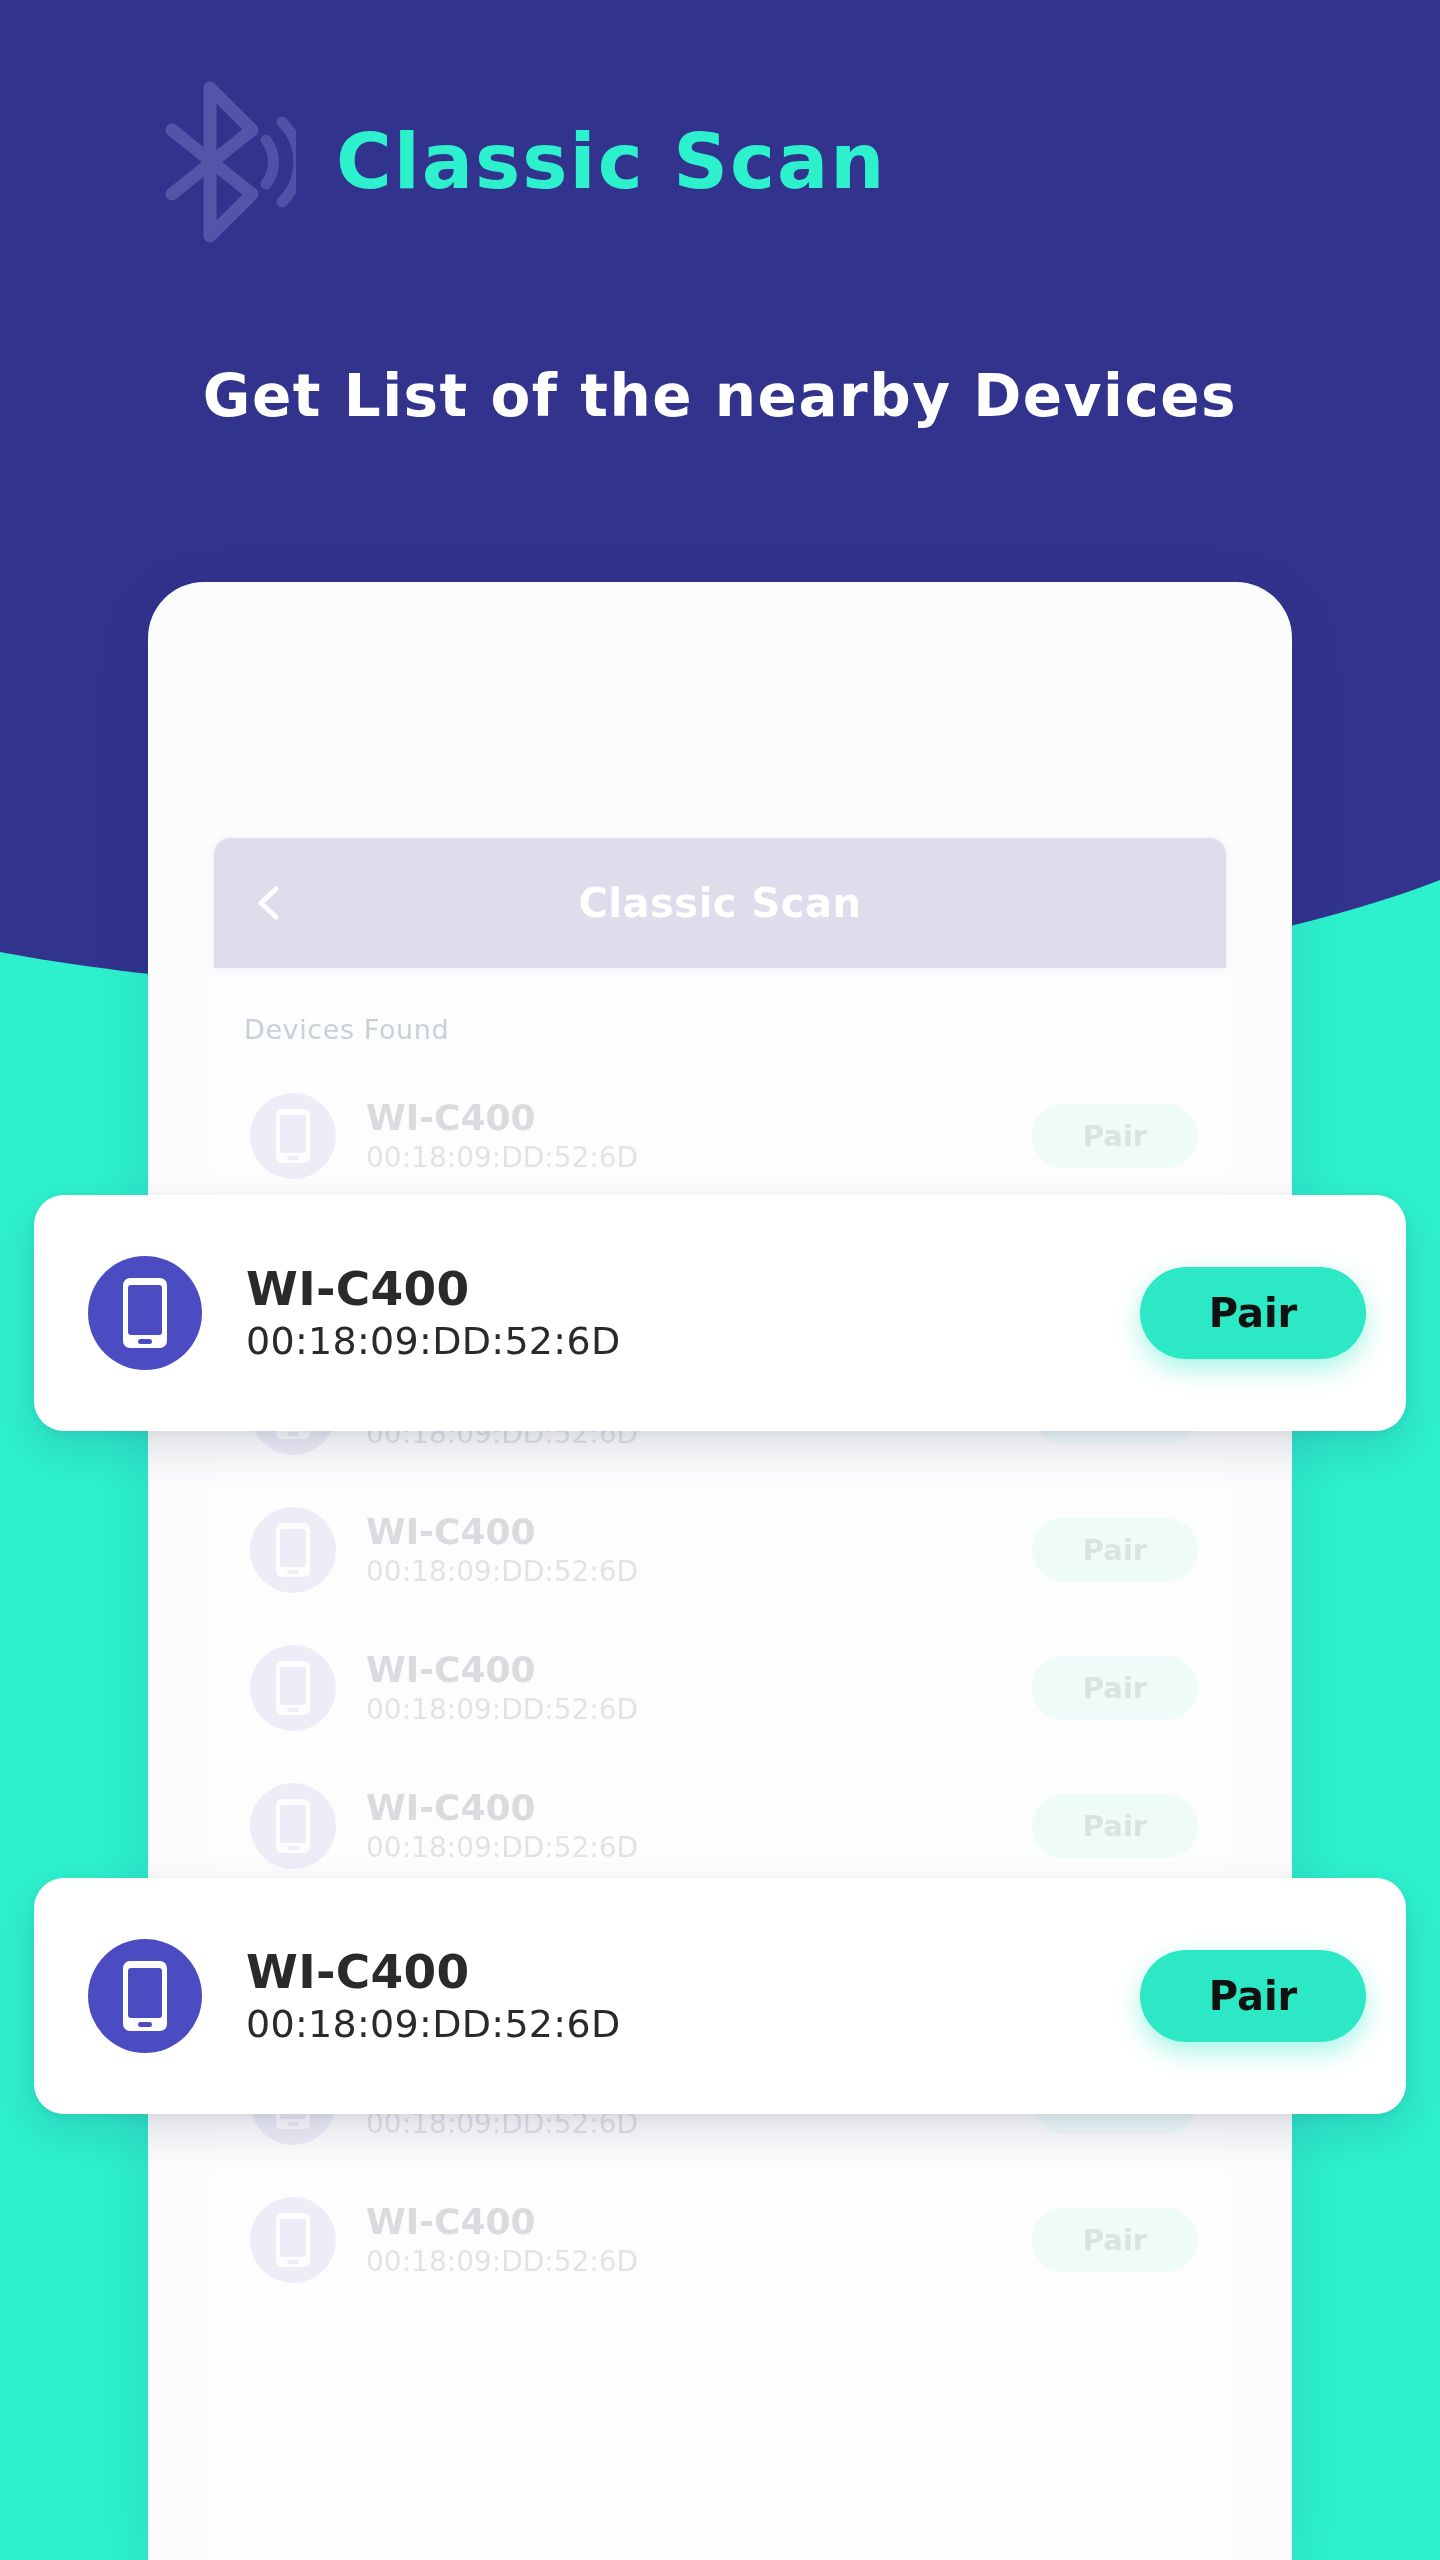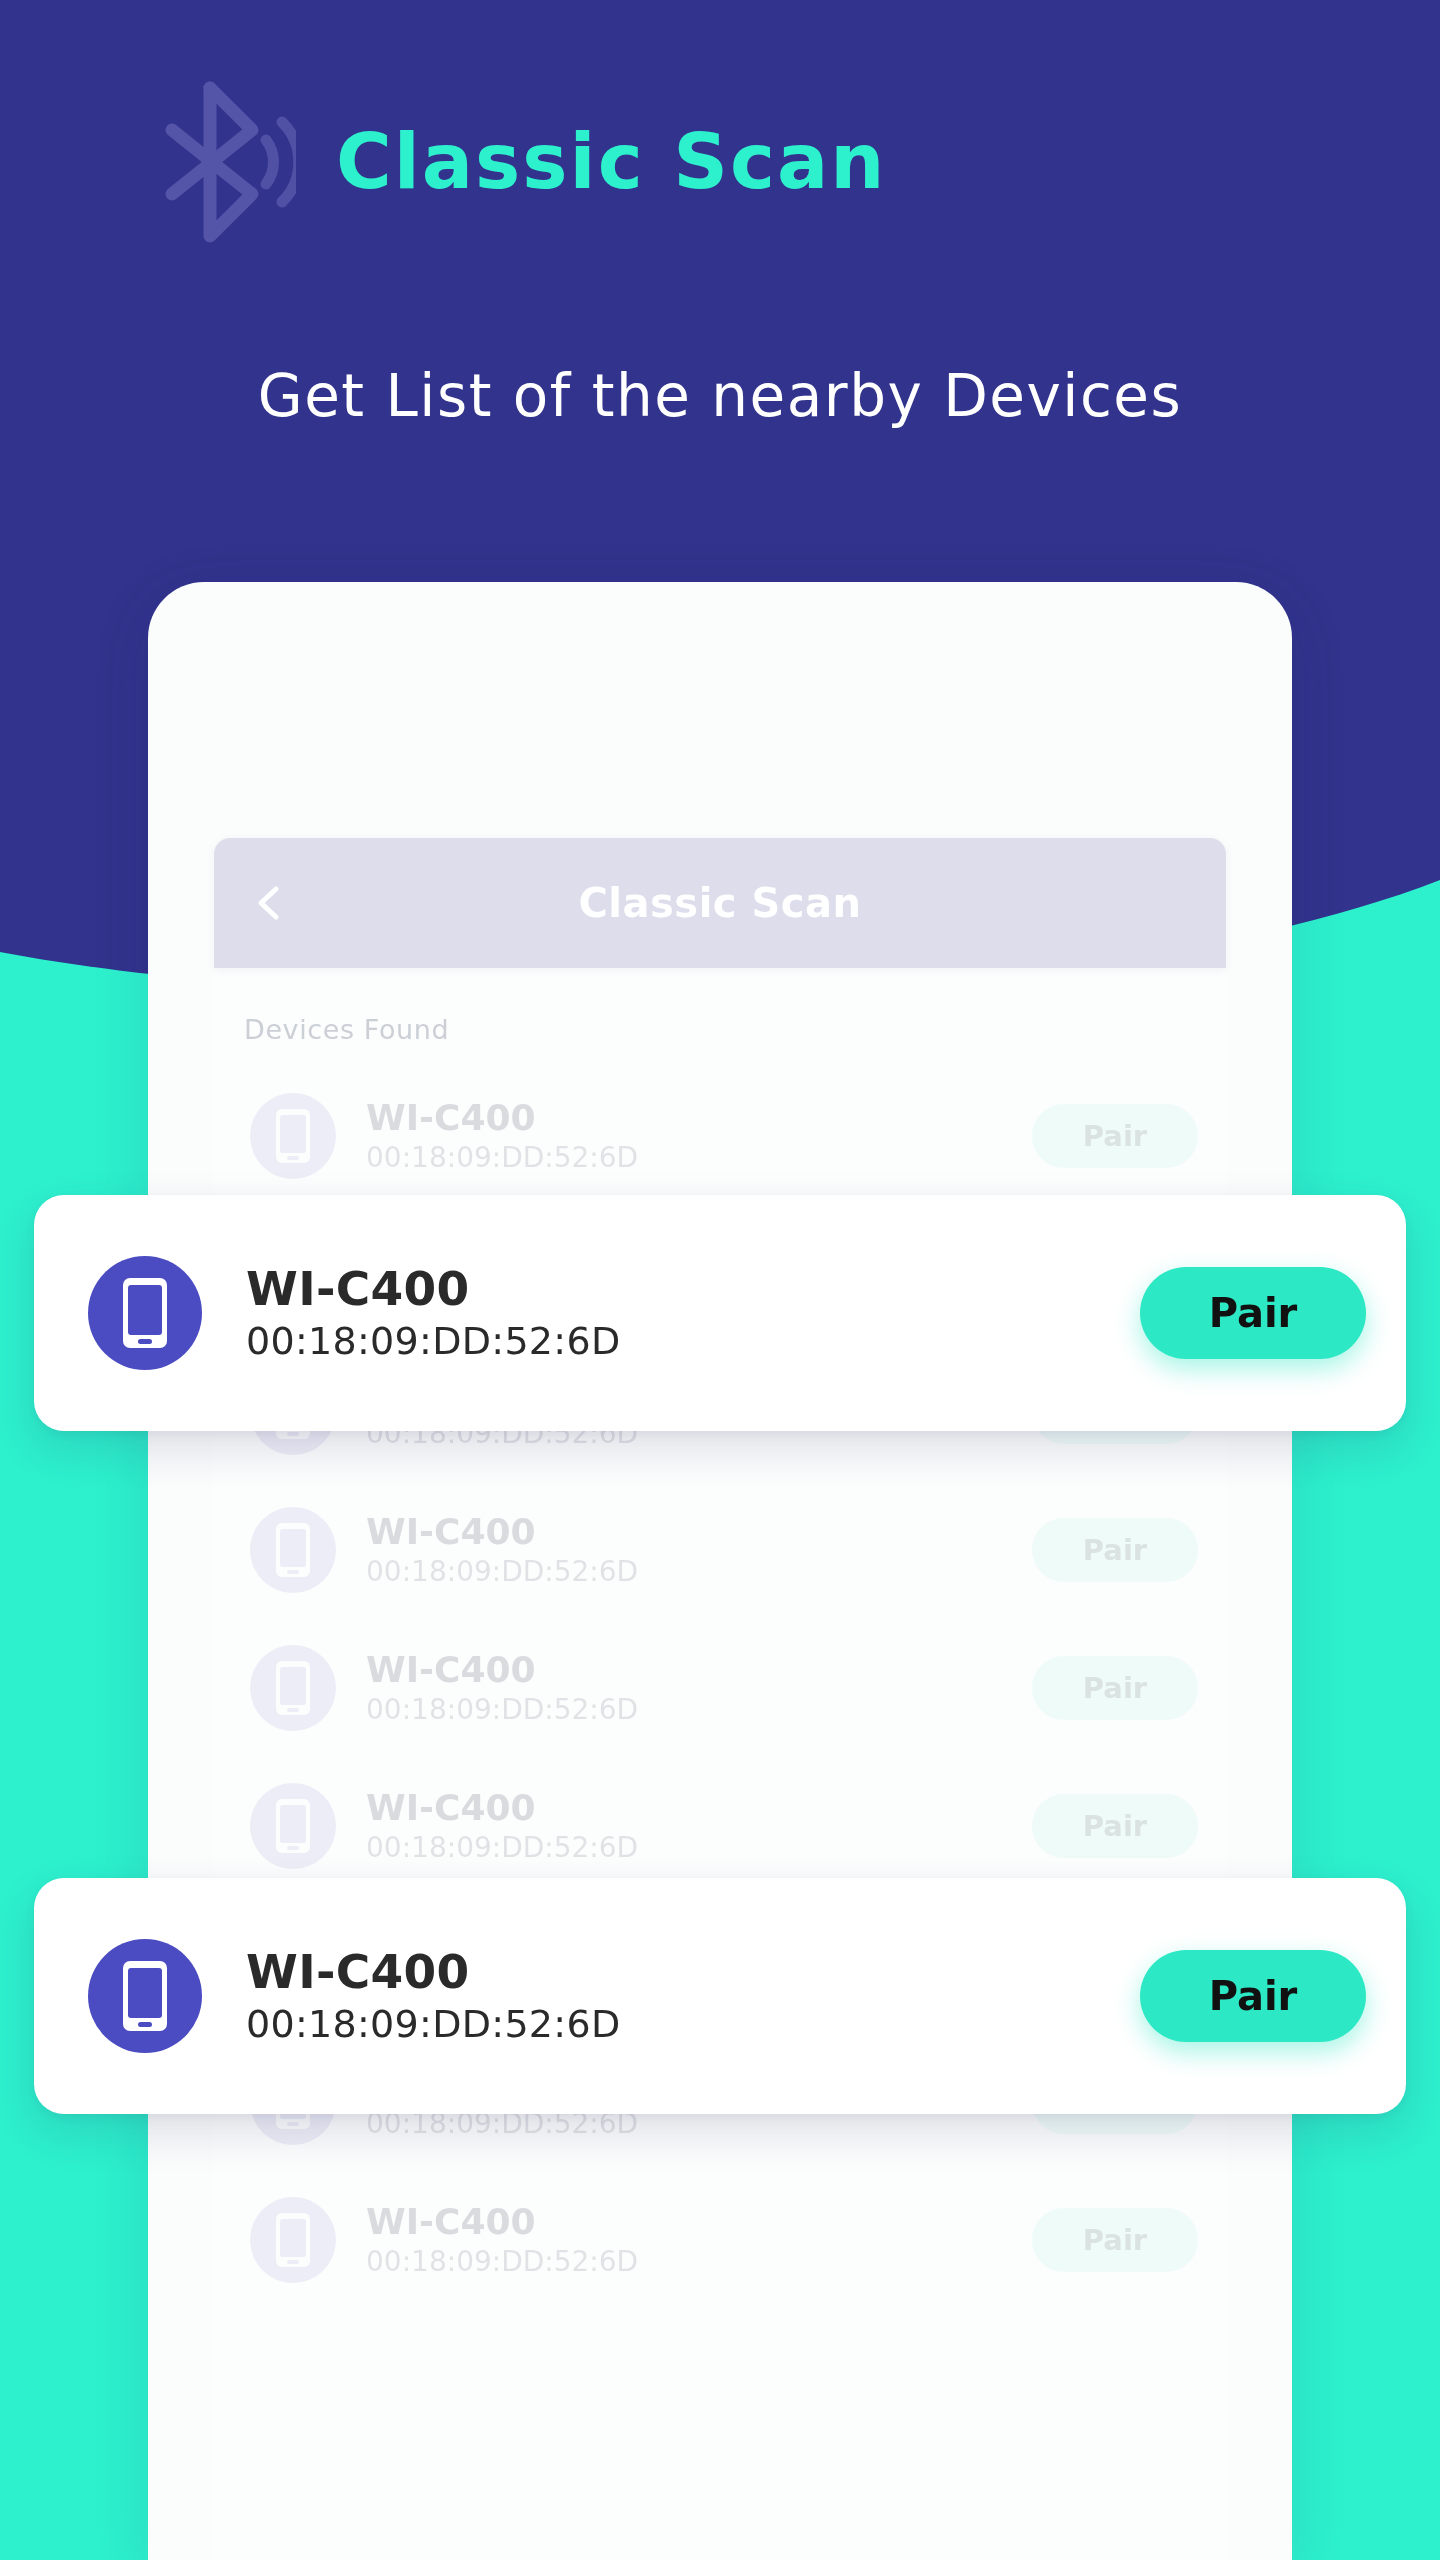--- a/index.html
+++ b/index.html
@@ -27,21 +27,21 @@
   #brand-title {
     font-family:"DejaVu Sans", sans-serif;
     font-size:76px; font-weight:700; color:#2DF0CD;
     letter-spacing:2px; line-height:1; white-space:nowrap;
   }
 
   #headline {
     position:absolute; top:362px; left:0; width:1440px;
     text-align:center;
     font-family:"DejaVu Sans", sans-serif;
-    font-size:58px; font-weight:400; color:#FFFFFF;
+    font-size:58px; font-weight:700; color:#FFFFFF;
     letter-spacing:1.5px; white-space:nowrap;
   }
 
   
   #phone {
     position:absolute; top:582px; left:148px;
     width:1144px; height:1980px;
     background:#FBFCFC;
     border-radius:56px 56px 0 0;
     box-shadow:0 14px 60px rgba(30,30,90,0.10);

